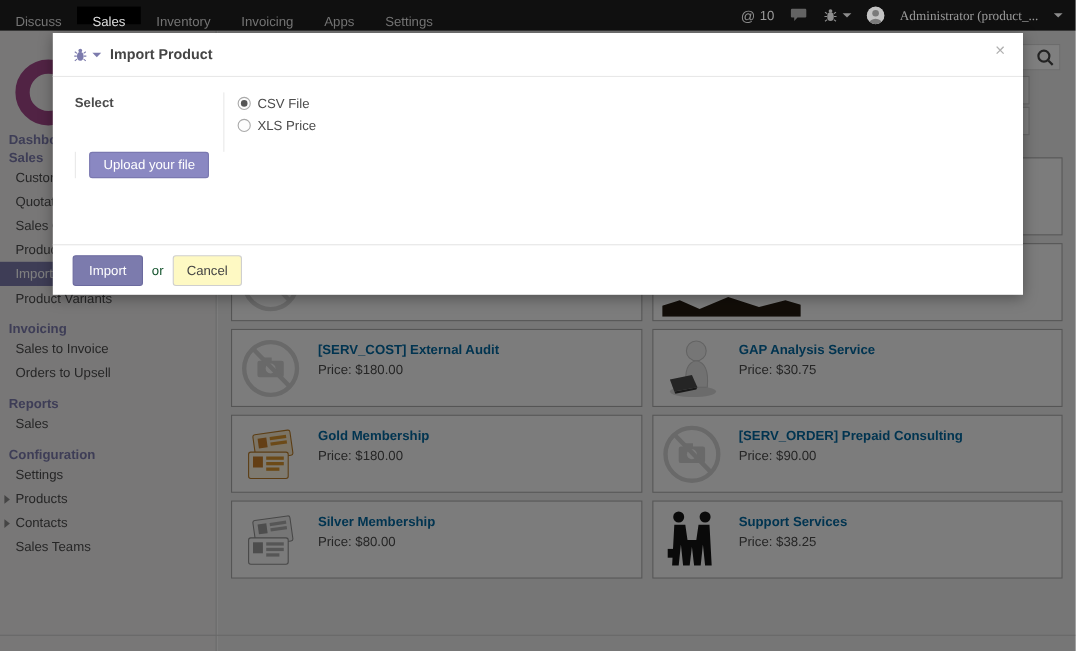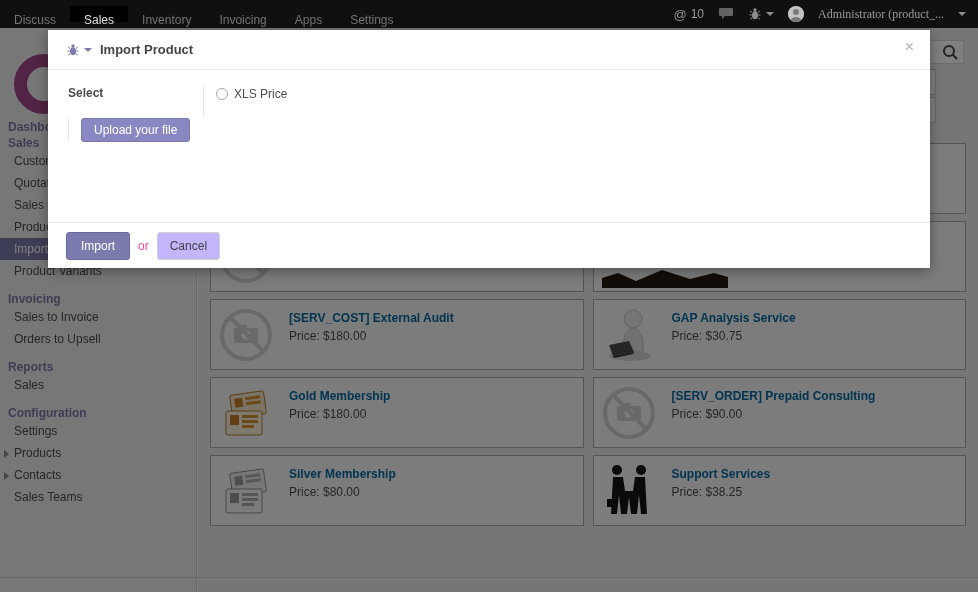--- a/index.html
+++ b/index.html
@@ -76,22 +76,22 @@
   .radio { width:12px; height:12px; border-radius:50%; border:1px solid #aaa; background:#fdfdfd;
     display:inline-flex; align-items:center; justify-content:center; margin-right:6px; cursor:pointer; }
   .radio .dot { width:6px; height:6px; border-radius:50%; background:#555; display:none; }
   .radio.checked .dot { display:block; }
   .btn-upload { background:#8a88c2; border:1px solid #7a78b0; color:#fff; font-size:12px;
     padding:4px 12px; border-radius:3px; cursor:pointer; font-family:"Liberation Sans", sans-serif; }
   .mfooter { height:46px; flex:none; border-top:1px solid #e5e5e5; display:flex; align-items:center;
     padding:0 18px; gap:8px; }
   .btn-import { background:#7c7bad; border:1px solid #6b6a9e; color:#fff; font-size:12px;
     padding:6px 14px; border-radius:3px; cursor:pointer; font-family:"Liberation Sans", sans-serif; }
-  .or { color:#ec4899; font-size:12px; }
-  .btn-cancel { background:#c4b5fd; border:1px solid #cfcfcf; color:#444; font-size:12px;
+  .or { color:#14532d; font-size:12px; }
+  .btn-cancel { background:#fef9c3; border:1px solid #cfcfcf; color:#444; font-size:12px;
     padding:6px 12px; border-radius:3px; cursor:pointer; font-family:"Liberation Sans", sans-serif; }
 </style>
 </head>
 <body>
 
 <div class="stage">
 
   <div class="topbar">
     <span class="tmenu">Discuss</span>
     <span class="tmenu active">Sales</span>
@@ -354,20 +354,26 @@
       <span class="mcaret"></span>
       <span class="mtitle">Import Product</span>
       <span class="mclose">×</span>
     </div>
 
     <div class="mbody">
       <div class="frow r1">
         <div class="flabel">Select</div>
         <div class="fcol">
           <div class="radio-line">
+            <span class="radio checked">
+                <span class="dot"></span>
+              </span>
+            <span>CSV File</span>
+          </div>
+          <div class="radio-line">
             <span class="radio"></span>
             <span>XLS Price</span>
           </div>
         </div>
       </div>
       <div class="frow r2">
         <div class="fcol">
           <button class="btn-upload">Upload your file</button>
         </div>
       </div>

